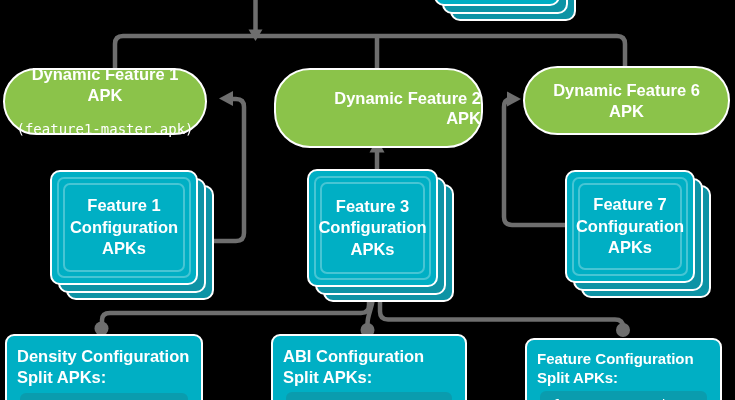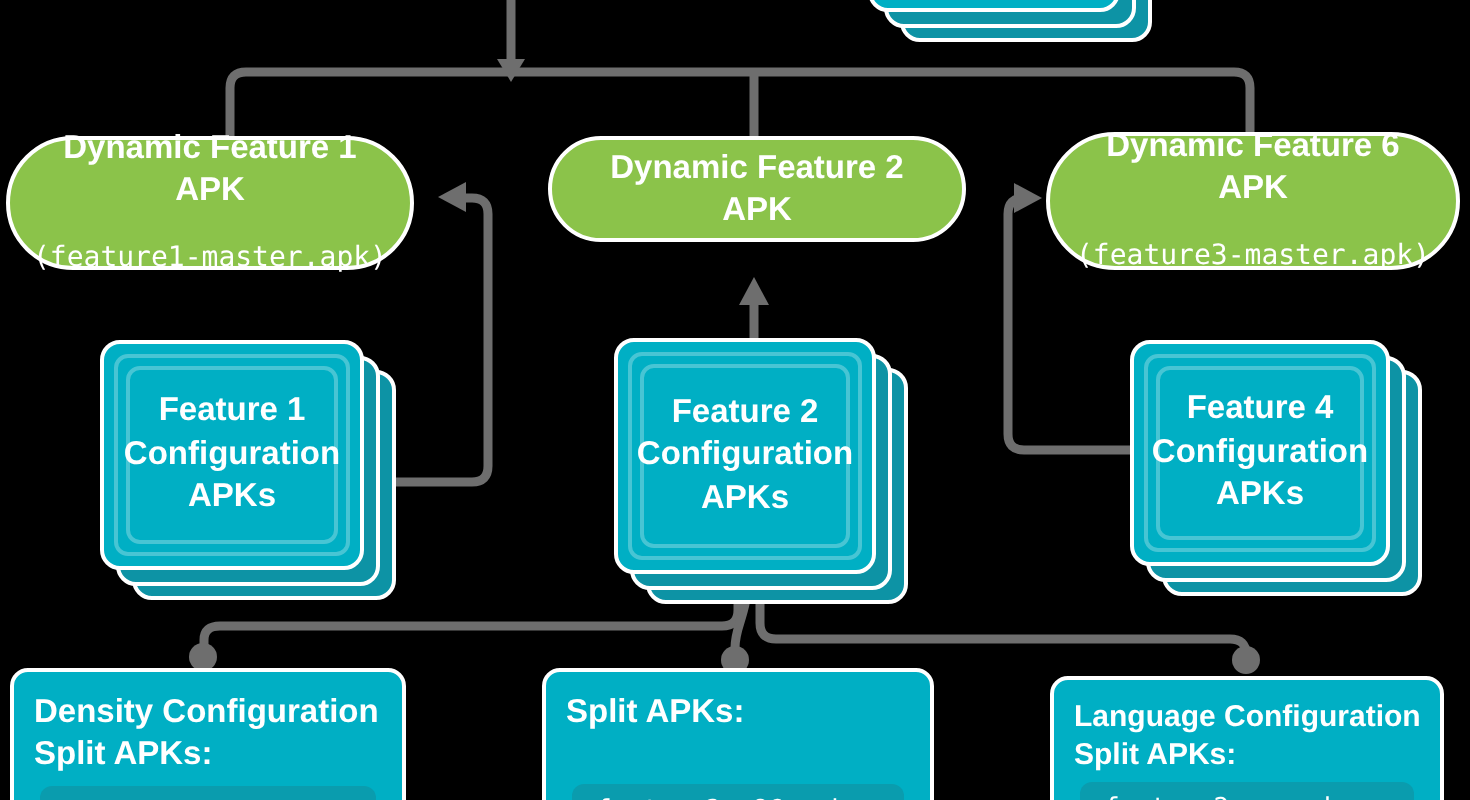--- a/index.html
+++ b/index.html
@@ -99,90 +99,90 @@
       
       
     </div>
   </div>
 
   <div class="oval" style="left:3px;top:68px;width:204px;height:67px;">
     <div class="t1">Dynamic Feature 1</div>
     <div class="t2">APK</div>
     <div class="t3">(feature1-master.apk)</div>
   </div>
-  <div class="oval" style="left:274px;top:68px;width:209px;height:53px;">
+  <div class="oval" style="left:274px;top:68px;width:209px;height:80px;align-items:flex-end;">
     <div class="t1">Dynamic Feature 2</div>
     <div class="t2">APK</div>
   </div>
   <div class="oval" style="left:523px;top:66px;width:207px;height:69px;">
     <div class="t1">Dynamic Feature 6</div>
     <div class="t2">APK</div>
-    <div class="t3">(feature3-master.apk)</div>
   </div>
 
-  <div class="stack" style="left:50px;top:170px;width:132px;height:115px;">
+  <div class="stack" style="left:50px;top:170px;width:132px;height:115px;padding-left:16px;">
     <div class="layer l2"></div>
     <div class="layer l1"></div>
     <div class="front">
       <div class="inset i1"></div>
       <div class="inset i2"></div>
       <div class="label">
         <span>Feature 1</span>
         <span>Configuration</span>
         <span>APKs</span>
       </div>
     </div>
   </div>
   <div class="stack" style="left:307px;top:169px;width:131px;height:118px;">
     <div class="layer l2"></div>
     <div class="layer l1"></div>
     <div class="front">
       <div class="inset i1"></div>
       <div class="inset i2"></div>
       <div class="label">
-        <span>Feature 2</span>
+        <span>Feature 3</span>
         <span>Configuration</span>
         <span>APKs</span>
       </div>
     </div>
   </div>
   <div class="stack" style="left:565px;top:170px;width:130px;height:113px;">
     <div class="layer l2"></div>
     <div class="layer l1"></div>
     <div class="front">
       <div class="inset i1"></div>
       <div class="inset i2"></div>
       <div class="label">
-        <span>Feature 4</span>
+        <span>Feature 7</span>
         <span>Configuration</span>
         <span>APKs</span>
       </div>
     </div>
   </div>
 
   <div class="card" style="left:5px;top:334px;width:198px;height:102px;">
     <div class="title">
       <div>Density Configuration</div>
       <div>Split APKs:</div>
     </div>
     <div class="inner" style="top:57px;">
       <span>feature2-xhdpi.apk</span>
     </div>
   </div>
   <div class="card" style="left:271px;top:334px;width:196px;height:102px;">
     <div class="title">
+      <div>ABI Configuration</div>
       <div>Split APKs:</div>
     </div>
     <div class="inner" style="top:56px;">
       <span>feature2-x86.apk</span>
     </div>
   </div>
   <div class="card small" style="left:525px;top:338px;width:197px;height:98px;">
     <div class="title">
-      <div>Language Configuration</div>
+      <div>Feature Configuration</div>
       <div>Split APKs:</div>
     </div>
     <div class="inner" style="top:51px;">
       <span>feature2-en.apk</span>
     </div>
   </div>
 
 </div>
 
 </body></html>

